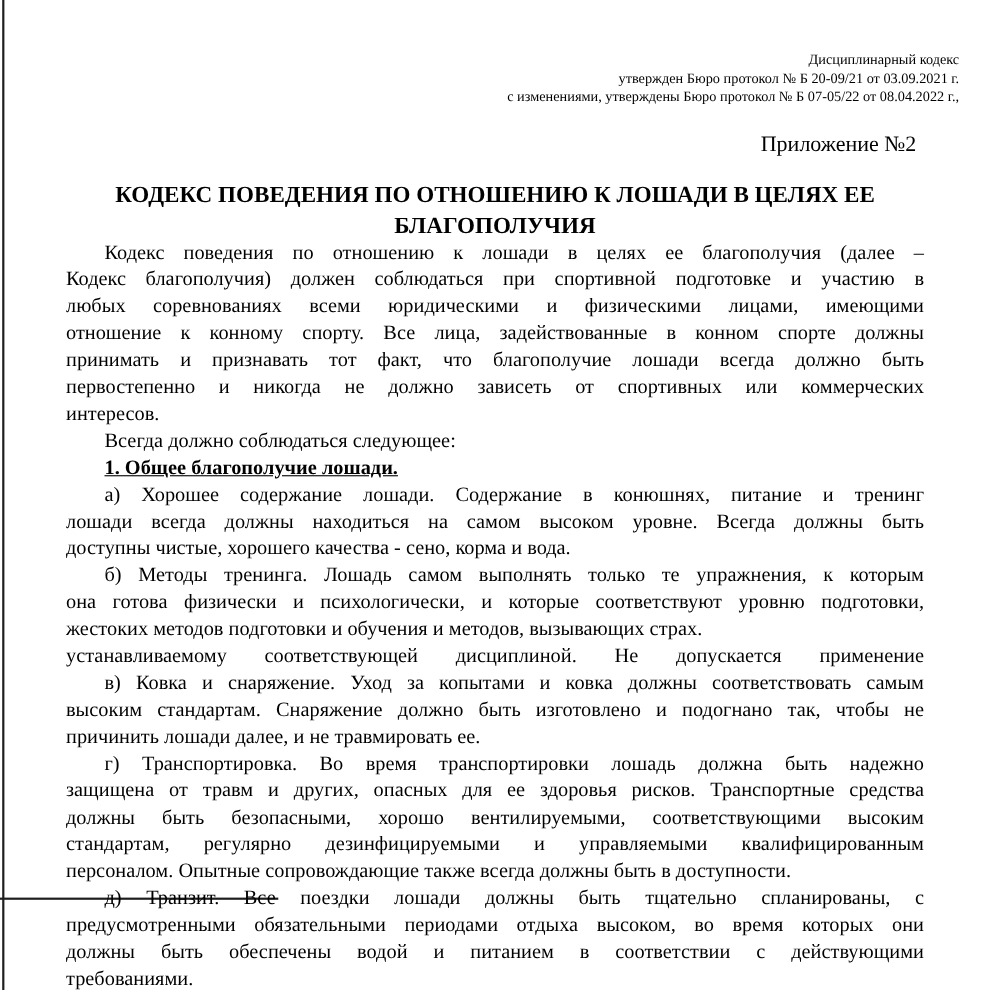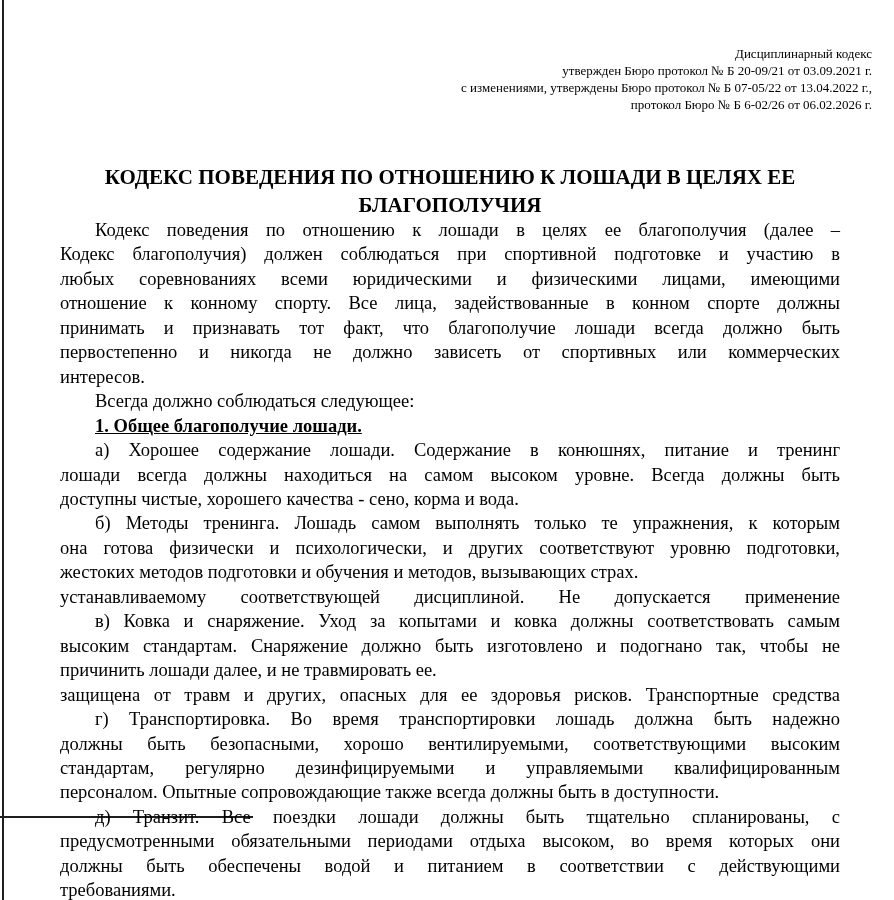--- a/index.html
+++ b/index.html
@@ -60,24 +60,24 @@
 <body>
 
 <div class="page">
 
   <div class="scan-edge-left"></div>
   <div class="scan-edge-bottom"></div>
 
   <div class="approval-header">
     <div>Дисциплинарный кодекс</div>
     <div>утвержден Бюро протокол № Б 20-09/21 от 03.09.2021 г.</div>
-    <div>с изменениями, утверждены Бюро протокол № Б 07-05/22 от 13.04.2022 г.,</div>
-    <div>протокол Бюро № Б 6-02/26 от 06.02.2026 г.</div>
+    <div>с изменениями, утверждены Бюро протокол № Б 07-05/22 от 08.04.2022 г.,</div>
   </div>
 
+  <div class="appendix-label">Приложение №2</div>
 
   <h1 class="doc-title">КОДЕКС ПОВЕДЕНИЯ ПО ОТНОШЕНИЮ К ЛОШАДИ В ЦЕЛЯХ ЕЕ БЛАГОПОЛУЧИЯ</h1>
 
   <div class="doc-body">
 
     <div class="ln ind">Кодекс поведения по отношению к лошади в целях ее благополучия (далее –</div>
     <div class="ln">Кодекс благополучия) должен соблюдаться при спортивной подготовке и участию в</div>
     <div class="ln">любых соревнованиях всеми юридическими и физическими лицами, имеющими</div>
     <div class="ln">отношение к конному спорту. Все лица, задействованные в конном спорте должны</div>
     <div class="ln">принимать и признавать тот факт, что благополучие лошади всегда должно быть</div>
@@ -86,30 +86,30 @@
 
     <div class="ln ind last">Всегда должно соблюдаться следующее:</div>
 
     <div class="ln ind heading">1. Общее благополучие лошади.</div>
 
     <div class="ln ind">а) Хорошее содержание лошади. Содержание в конюшнях, питание и тренинг</div>
     <div class="ln">лошади всегда должны находиться на самом высоком уровне. Всегда должны быть</div>
     <div class="ln last">доступны чистые, хорошего качества - сено, корма и вода.</div>
 
     <div class="ln ind">б) Методы тренинга. Лошадь самом выполнять только те упражнения, к которым</div>
-    <div class="ln">она готова физически и психологически, и других соответствуют уровню подготовки,</div>
+    <div class="ln">она готова физически и психологически, и которые соответствуют уровню подготовки,</div>
     <div class="ln last">жестоких методов подготовки и обучения и методов, вызывающих страх.</div>
     <div class="ln">устанавливаемому соответствующей дисциплиной. Не допускается применение</div>
 
     <div class="ln ind">в) Ковка и снаряжение. Уход за копытами и ковка должны соответствовать самым</div>
     <div class="ln">высоким стандартам. Снаряжение должно быть изготовлено и подогнано так, чтобы не</div>
     <div class="ln last">причинить лошади далее, и не травмировать ее.</div>
 
+    <div class="ln ind">г) Транспортировка. Во время транспортировки лошадь должна быть надежно</div>
     <div class="ln">защищена от травм и других, опасных для ее здоровья рисков. Транспортные средства</div>
-    <div class="ln ind">г) Транспортировка. Во время транспортировки лошадь должна быть надежно</div>
     <div class="ln">должны быть безопасными, хорошо вентилируемыми, соответствующими высоким</div>
     <div class="ln">стандартам, регулярно дезинфицируемыми и управляемыми квалифицированным</div>
     <div class="ln last">персоналом. Опытные сопровождающие также всегда должны быть в доступности.</div>
 
     <div class="ln ind">д) Транзит. Все поездки лошади должны быть тщательно спланированы, с</div>
     <div class="ln">предусмотренными обязательными периодами отдыха высоком, во время которых они</div>
     <div class="ln">должны быть обеспечены водой и питанием в соответствии с действующими</div>
     <div class="ln last">требованиями.</div>
   </div>
 

